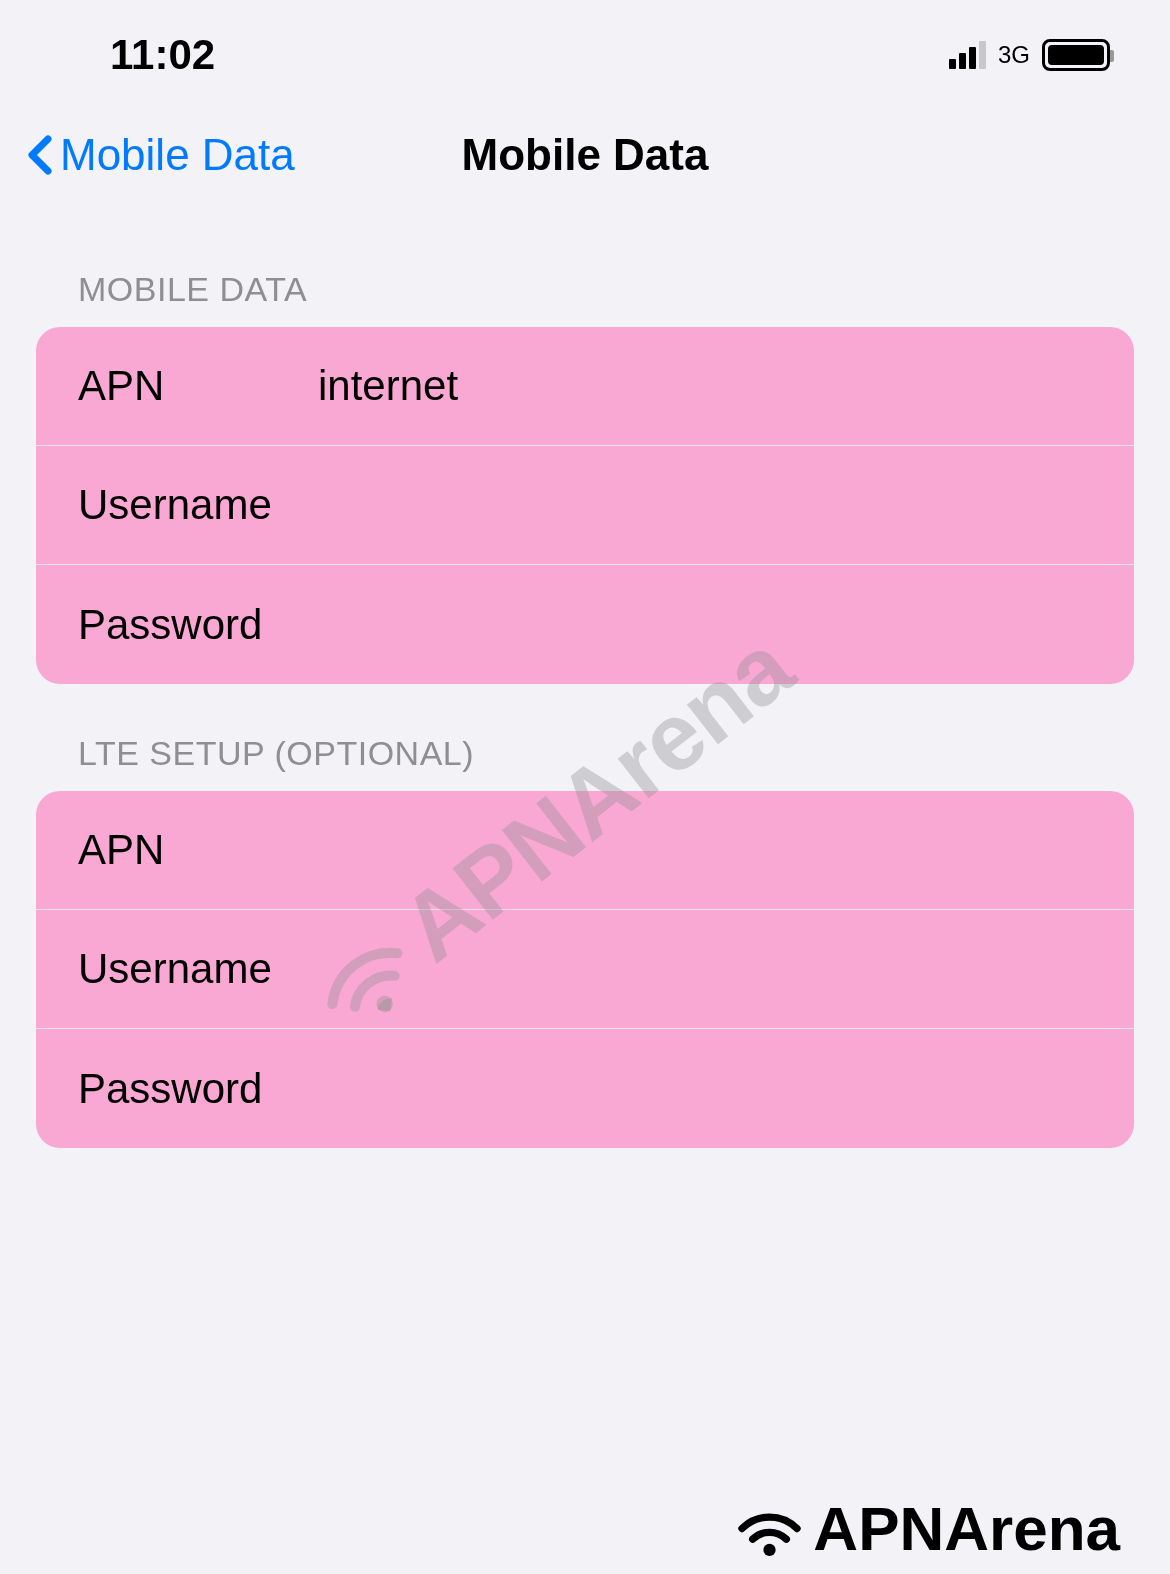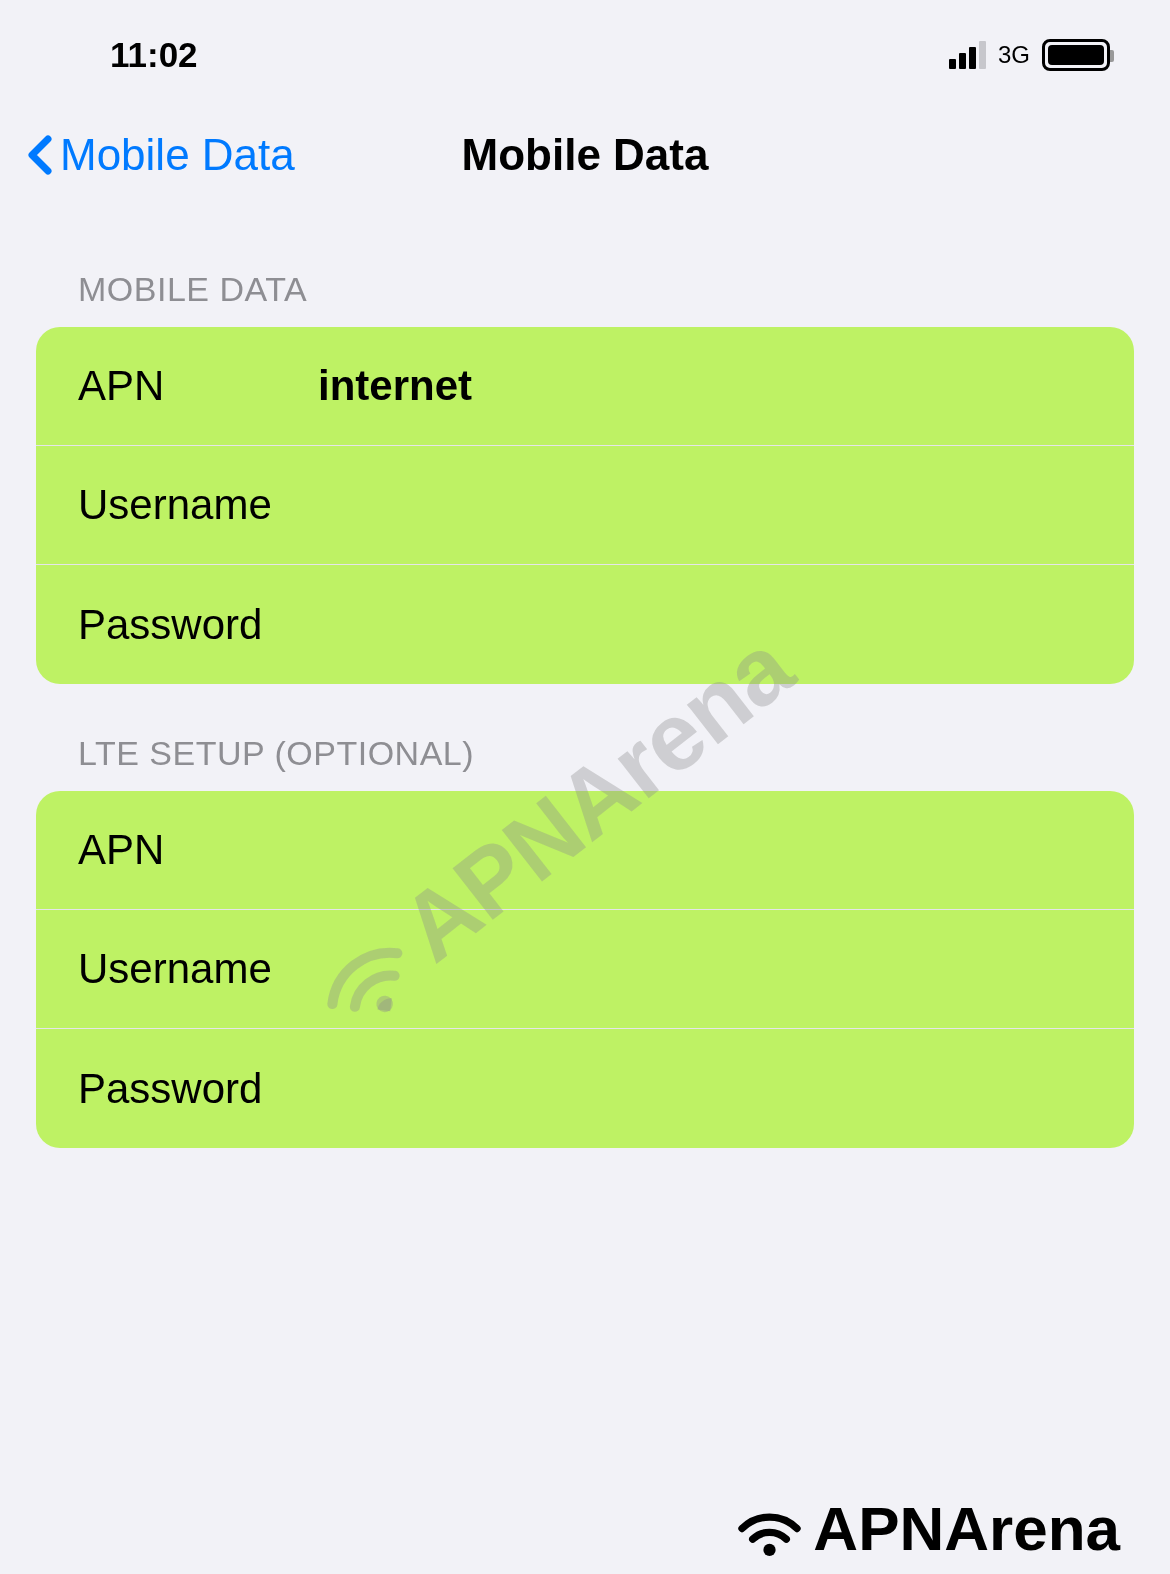--- a/index.html
+++ b/index.html
@@ -16,21 +16,21 @@
       overflow: hidden;
     }
     .status-bar {
       display: flex;
       justify-content: space-between;
       align-items: center;
       padding: 30px 60px 20px 110px;
       height: 100px;
     }
     .status-time {
-      font-size: 35px;
+      font-size: 42px;
       font-weight: 600;
       color: #000;
     }
     .status-right {
       display: flex;
       align-items: center;
       gap: 12px;
     }
     .signal-bars {
       display: flex;
@@ -110,21 +110,21 @@
     }
     .section-header {
       font-size: 34px;
       font-weight: 400;
       color: #8e8e93;
       text-transform: uppercase;
       padding: 50px 78px 18px 78px;
       letter-spacing: 0.5px;
     }
     .settings-group {
-      background-color: #bef264;
+      background-color: #f9a8d4;
       margin: 0 36px;
       border-radius: 24px;
       overflow: hidden;
     }
     .settings-row {
       display: flex;
       align-items: center;
       padding: 0 42px;
       height: 119px;
       border-bottom: 1px solid #e5e5ea;
@@ -134,21 +134,21 @@
     }
     .row-label {
       font-size: 42px;
       font-weight: 400;
       color: #000;
       width: 240px;
       flex-shrink: 0;
     }
     .row-input {
       font-size: 42px;
-      font-weight: 700;
+      font-weight: 400;
       color: #000;
       border: none;
       outline: none;
       flex: 1;
       background: transparent;
     }
     .watermark-center {
       position: absolute;
       left: 47%;
       top: 53%;

